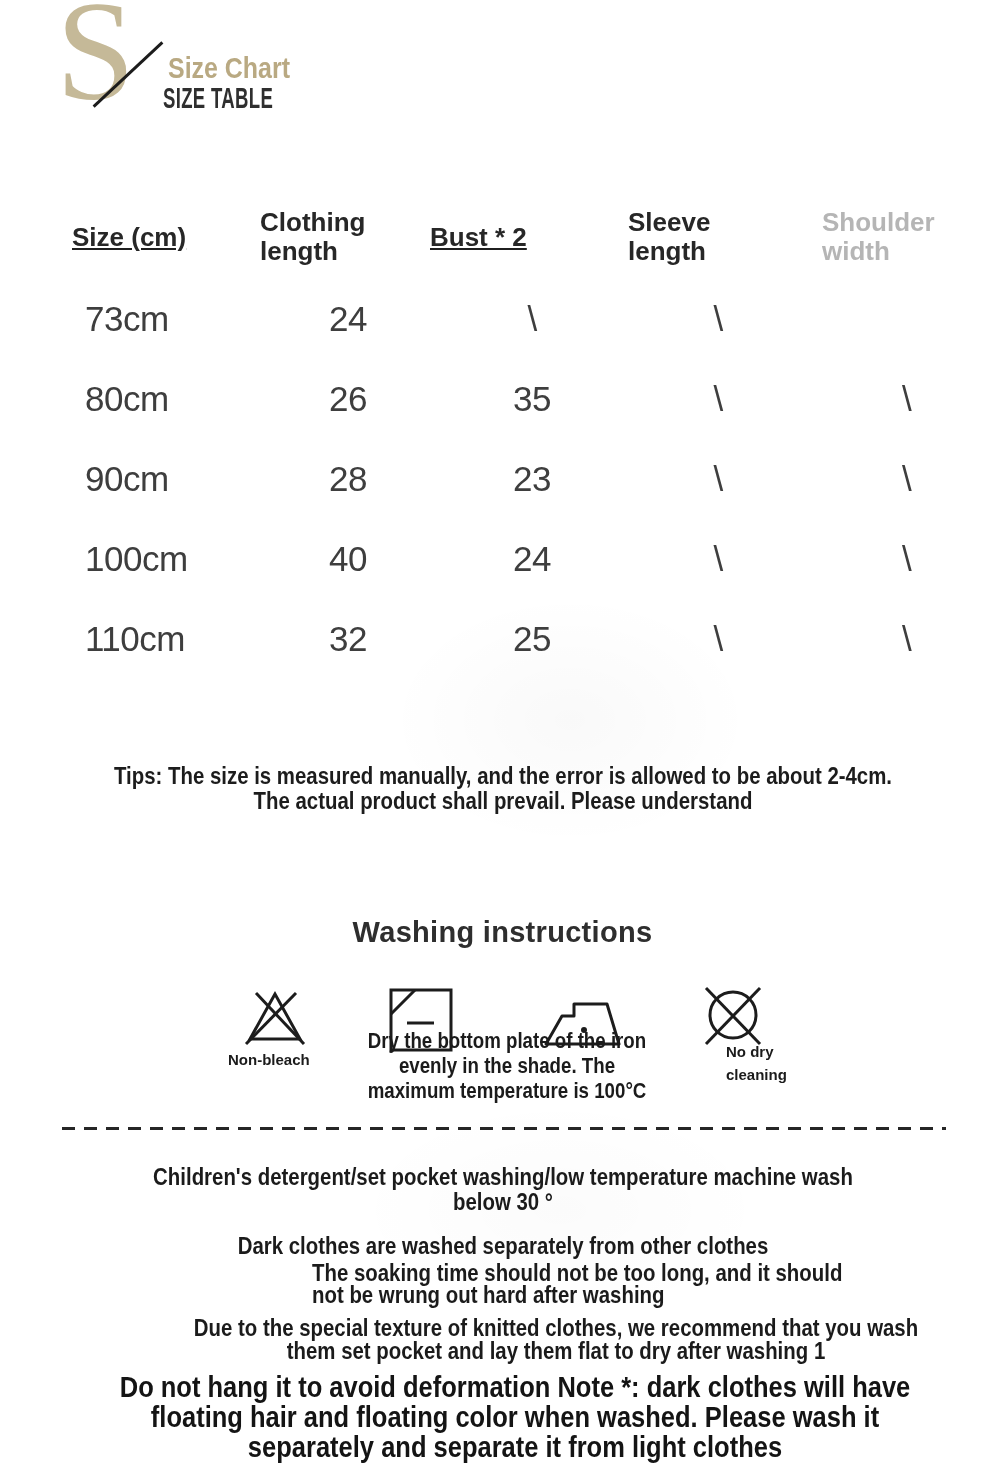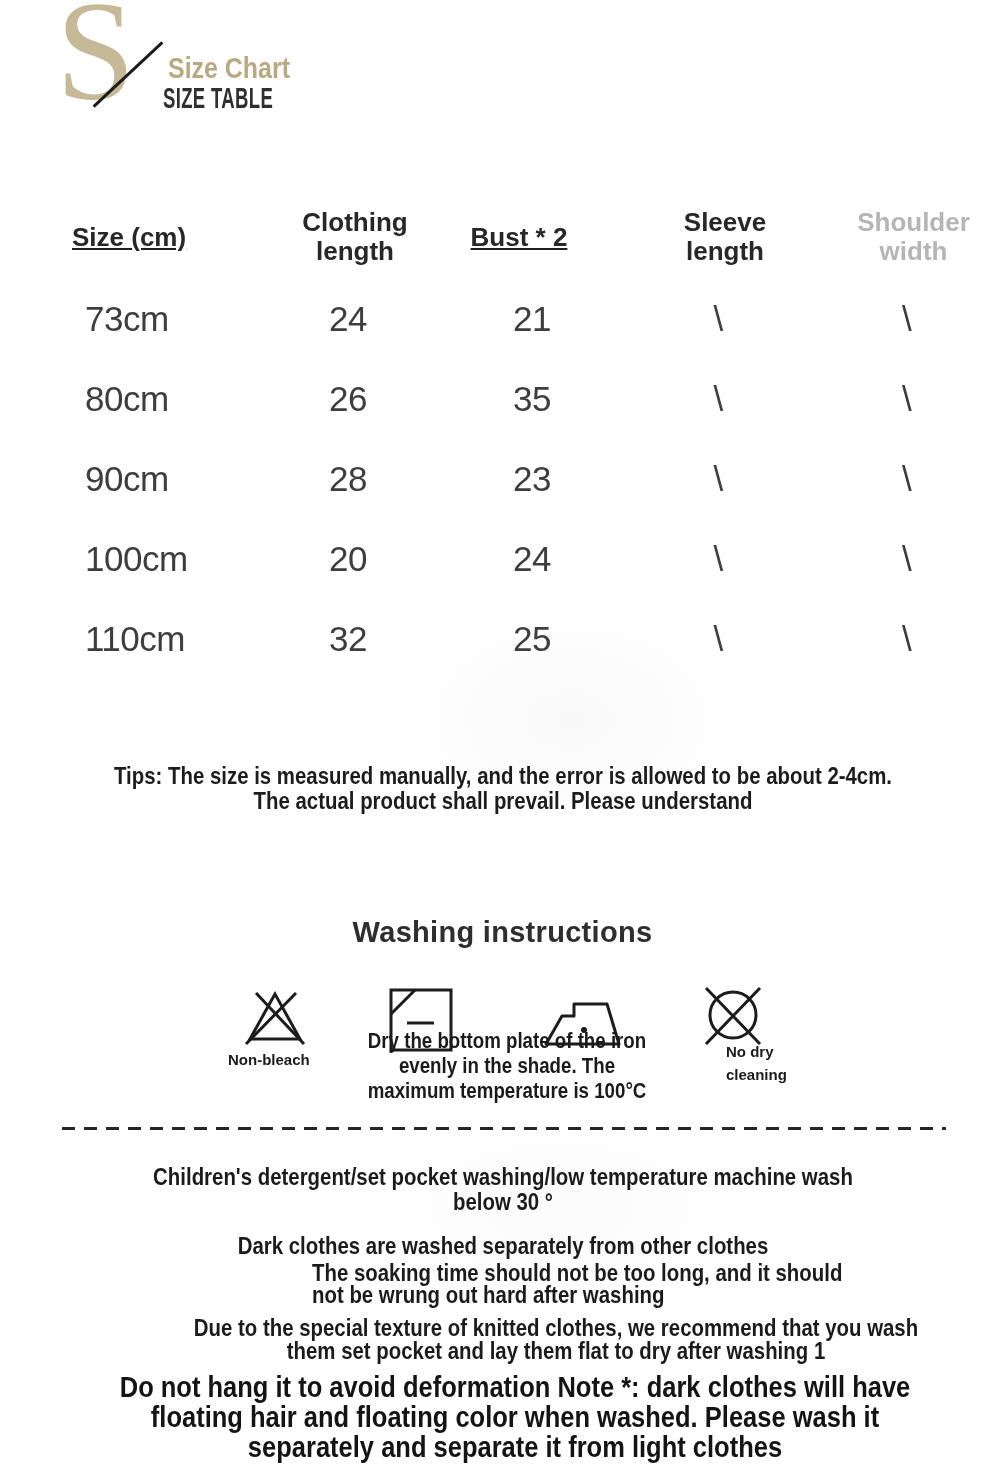--- a/index.html
+++ b/index.html
@@ -18,21 +18,21 @@
     border-top:3px solid #1c1c1c;transform:rotate(-43deg);}
   .logo-title{position:absolute;left:168px;top:52px;font-size:29px;font-weight:700;color:#b9a982;
     transform:scaleX(0.86);transform-origin:left center;white-space:nowrap;}
   .logo-sub{position:absolute;left:163px;top:82px;font-size:29px;font-weight:700;color:#2f2f2f;
     transform:scaleX(0.64);transform-origin:left center;white-space:nowrap;letter-spacing:0.5px;}
   
   .size-table{position:absolute;left:0;top:195px;width:1005px;}
   .thead,.trow{display:grid;grid-template-columns:240px 190px 178px 194px 183px;align-items:center;}
   .thead{height:84px;text-decoration:underline;}
   .trow{height:80px;padding-left:13px;}
-  .th{font-size:26px;font-weight:700;color:#272727;text-align:center;line-height:29px;}
+  .th{font-size:26px;font-weight:700;color:#272727;text-align:left;line-height:29px;}
   .th.c2,.th.c4,.th.c5{transform:translateX(20px);}
   .th.c5{color:#b5b5b5;}
   .hw{display:inline-block;width:132px;}
   .td{font-size:35px;font-weight:400;color:#3e3e3e;text-align:center;letter-spacing:-0.5px;}
   .c1{text-align:left;padding-left:72px;}
   
   .tips{position:absolute;left:50%;top:763px;width:1100px;text-align:center;
     font-size:24px;font-weight:700;line-height:25px;color:#1c1c1c;white-space:pre-line;
     transform:translateX(-50%) scaleX(0.85);}
   
@@ -73,41 +73,40 @@
     <div class="thead">
       <div class="th c1">Size (cm)</div>
       <div class="th c2"><span class="hw">Clothing length</span></div>
       <div class="th c3">Bust * 2</div>
       <div class="th c4"><span class="hw">Sleeve length</span></div>
       <div class="th c5"><span class="hw">Shoulder width</span></div>
     </div>
     <div class="trow">
       <div class="td c1">73cm</div>
       <div class="td">24</div>
-      <div class="td">21</div>
       <div class="td">\</div>
       <div class="td">\</div>
     </div>
     <div class="trow">
       <div class="td c1">80cm</div>
       <div class="td">26</div>
       <div class="td">35</div>
       <div class="td">\</div>
       <div class="td">\</div>
     </div>
     <div class="trow">
       <div class="td c1">90cm</div>
       <div class="td">28</div>
       <div class="td">23</div>
       <div class="td">\</div>
       <div class="td">\</div>
     </div>
     <div class="trow">
       <div class="td c1">100cm</div>
-      <div class="td">20</div>
+      <div class="td">40</div>
       <div class="td">24</div>
       <div class="td">\</div>
       <div class="td">\</div>
     </div>
     <div class="trow">
       <div class="td c1">110cm</div>
       <div class="td">32</div>
       <div class="td">25</div>
       <div class="td">\</div>
       <div class="td">\</div>

